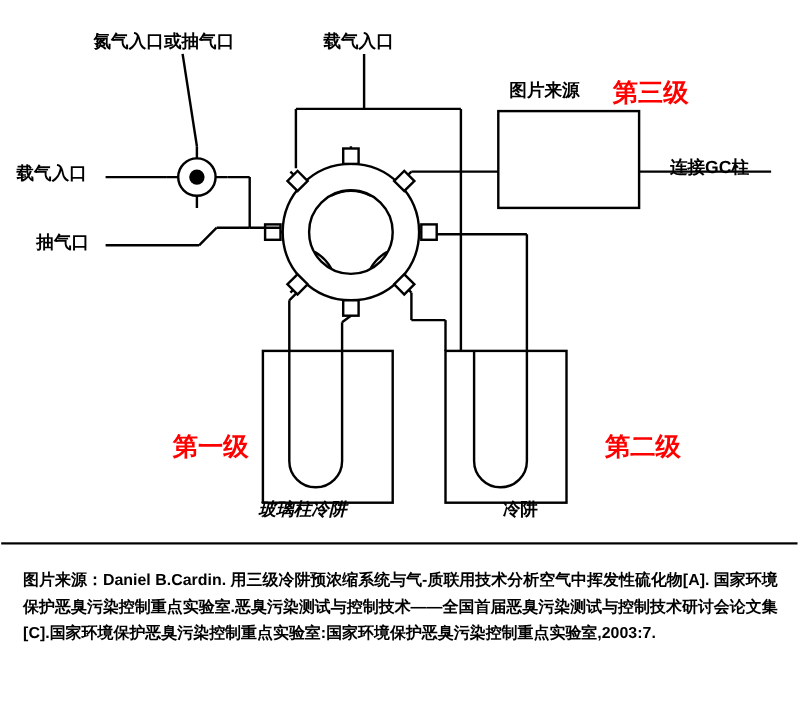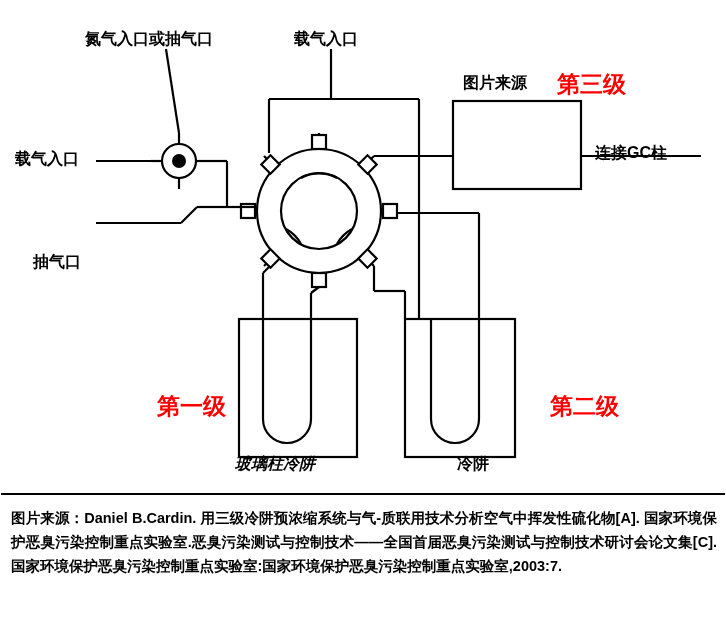--- a/index.html
+++ b/index.html
@@ -54,21 +54,21 @@
     border-top: 2px solid #000000;
     padding: 10px 8px 0 8px;
   }
   #caption-text {
     font-family: "Liberation Sans", sans-serif;
     font-size: 14.5px;
     font-weight: bold;
     color: #000000;
     line-height: 1.65;
     text-align: justify;
-    margin: 2px;
+    margin: 12px;
   }
 </style>
 </head>
 <body>
 
 <div id="page">
 
   <div id="diagram-area">
     <svg id="diagram-svg" width="726" height="492" viewBox="0 0 726 492">
 
@@ -160,24 +160,24 @@
         <line x1="373" y1="265" x2="373" y2="290"></line>
         <line x1="373" y1="290" x2="404" y2="290"></line>
         <line x1="404" y1="290" x2="404" y2="318"></line>
 
       </g>
     </svg>
 
     <div class="lbl" style="left:84px; top:30px;">氮气入口或抽气口</div>
     <div class="lbl" style="left:293px; top:30px;">载气入口</div>
     <div class="lbl" style="left:14px; top:150px;">载气入口</div>
-    <div class="lbl" style="left:32px; top:212px;margin-top:41px;">抽气口</div>
+    <div class="lbl" style="left:32px; top:212px;">抽气口</div>
     <div class="lbl" style="left:462px; top:74px;">图片来源</div>
     <div class="lbl red" style="left:556px; top:72px;">第三级</div>
-    <div class="lbl" style="left:594px; top:144px;">连接GC柱</div>
+    <div class="lbl" style="left:608px; top:144px;">连接GC柱</div>
     <div class="lbl red" style="left:156px; top:394px;">第一级</div>
     <div class="lbl red" style="left:549px; top:394px;">第二级</div>
     <div class="lbl" style="left:234px; top:455px;font-style:italic;">玻璃柱冷阱</div>
     <div class="lbl" style="left:456px; top:455px;">冷阱</div>
   </div>
 
   <div id="caption">
     <p id="caption-text">图片来源：Daniel B.Cardin. 用三级冷阱预浓缩系统与气-质联用技术分析空气中挥发性硫化物[A]. 国家环境保护恶臭污染控制重点实验室.恶臭污染测试与控制技术——全国首届恶臭污染测试与控制技术研讨会论文集[C].国家环境保护恶臭污染控制重点实验室:国家环境保护恶臭污染控制重点实验室,2003:7.</p>
   </div>
 

